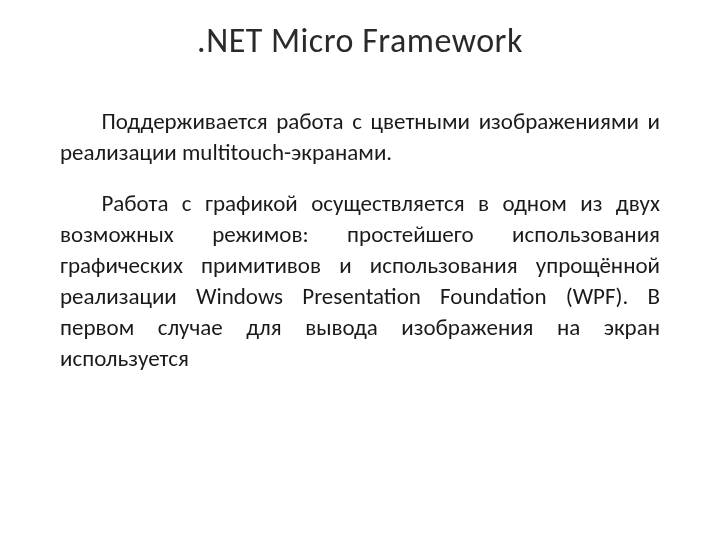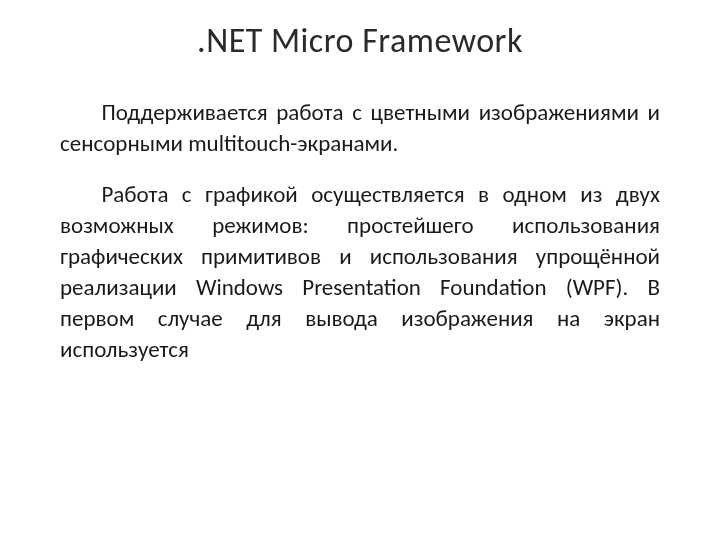--- a/index.html
+++ b/index.html
@@ -10,30 +10,30 @@
       font-family: Calibri, "Segoe UI", Arial, sans-serif;
       color: #1a1a1a;
       overflow: hidden;
       padding: 20px 60px 0 60px;
     }
     .title {
       font-size: 34px;
       font-weight: 400;
       text-align: center;
       color: #2a2a2a;
-      margin-bottom: 36px;
+      margin-bottom: 45px;
       letter-spacing: 0.5px;
     }
     .paragraph {
       font-size: 23px;
       line-height: 1.35;
       text-align: justify;
       text-indent: 1.8em;
       margin-bottom: 20px;
       color: #1a1a1a;
     }
   </style>
 </head>
 <body>
 
 <h1 class="title">.NET Micro Framework</h1>
-<p class="paragraph">Поддерживается работа с цветными изображениями и сенсорными multitouch-экранами.</p>
+<p class="paragraph">Поддерживается работа с цветными изображениями и реализации multitouch-экранами.</p>
 <p class="paragraph">Работа с графикой осуществляется в одном из двух возможных режимов: простейшего использования графических примитивов и использования упрощённой реализации Windows Presentation Foundation (WPF). В первом случае для вывода изображения на экран используется</p>
 
 </body></html>

